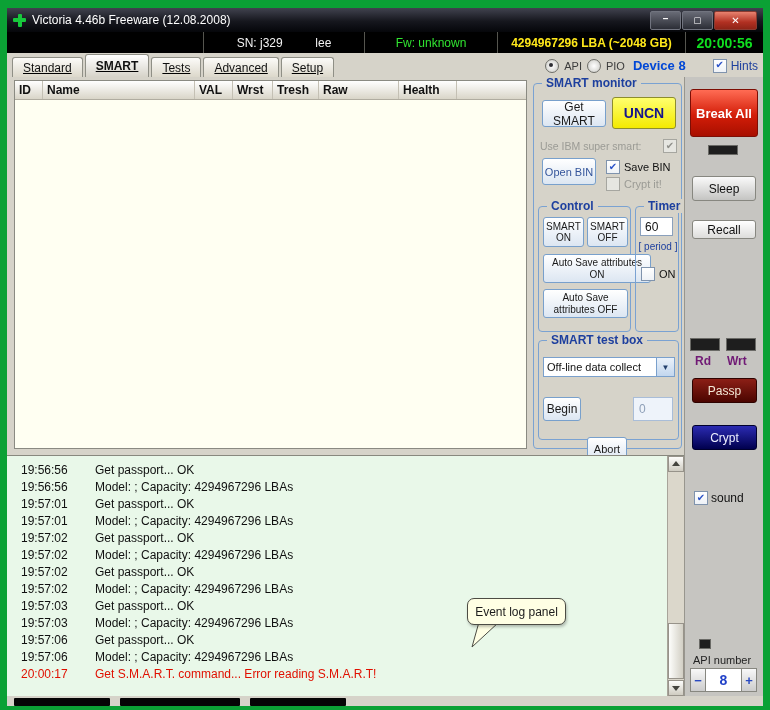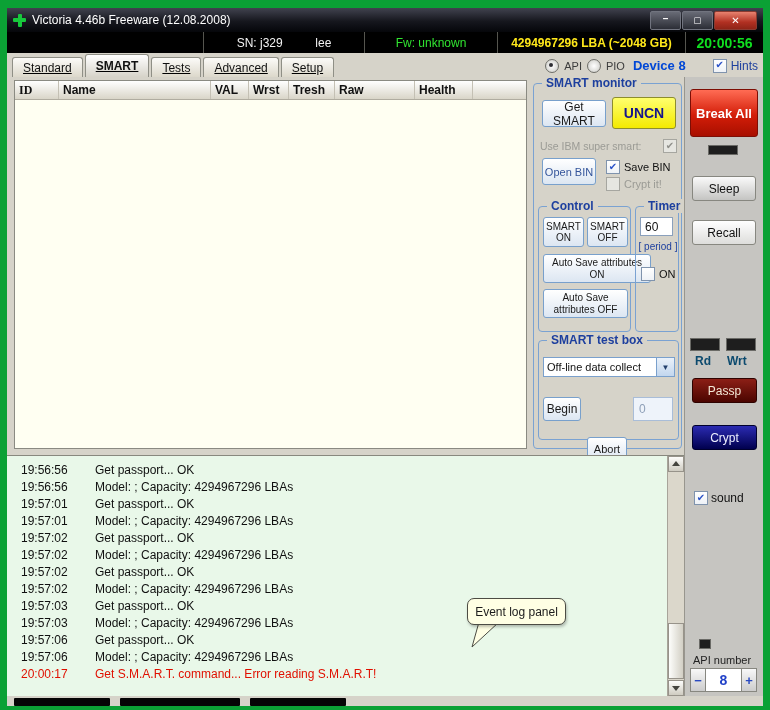--- a/index.html
+++ b/index.html
@@ -53,21 +53,21 @@
   .cb.checked::after{content:"✔";font-size:10px;color:#2a52c8;line-height:1;margin-top:-1px;}
   .cb.disabled{border-color:#a6a6a0;background:#e6e6e1;}
   .cb.disabled.checked::after{color:#8f8f8a;}
 
   
   .main{position:absolute;left:0;top:69px;width:677px;height:378px;background:#d6d3c9;}
 
   .table{position:absolute;left:7px;top:3px;width:513px;height:369px;border:1px solid #8a8a82;background:#fffff2;display:flex;flex-direction:column;box-sizing:border-box;}
   .thead{display:flex;height:18px;background:linear-gradient(#ffffff,#d9d5c8);border-bottom:1px solid #b0aca0;flex:none;}
   .th{display:flex;align-items:center;padding-left:4px;font-size:12px;font-weight:bold;color:#111;border-right:1px solid #c4c0b4;box-sizing:border-box;}
-  .w-id{width:44px;font-family:Liberation Serif, serif;}.w-name{width:152px;}.w-val{width:38px;}.w-wrst{width:40px;}
+  .w-id{width:28px;}.w-name{width:152px;}.w-val{width:38px;}.w-wrst{width:40px;}
   .w-tresh{width:46px;}.w-raw{width:80px;}.w-health{width:58px;}
   .w-fill{flex:1;border-right:none;}
   .tbody{flex:1;background:#fffff2;}
 
   
   .group{position:absolute;border:1px solid #7aa2d2;border-radius:4px;box-sizing:border-box;}
   .legend{position:absolute;top:-8px;left:8px;background:#d6d3c9;padding:0 4px;font-size:12px;font-weight:bold;color:#1d3f9e;line-height:14px;white-space:nowrap;}
 
   #smart-monitor{left:526px;top:6px;width:149px;height:366px;}
 
@@ -104,24 +104,24 @@
   #btn-abort{left:48px;top:56px;width:40px;height:24px;font-size:11px;margin-top:40px;}
   .counter{position:absolute;left:94px;top:56px;width:40px;height:24px;border:1px solid #a9bdd8;background:#eef3fa;color:#8fa0b8;font-size:12px;display:flex;align-items:center;padding-left:5px;box-sizing:border-box;}
 
   
   .side{position:absolute;left:677px;top:69px;width:79px;height:619px;background:#c6c5c1;border-left:1px solid #98968e;box-sizing:border-box;}
   .sbtn{position:absolute;border-radius:3px;display:flex;align-items:center;justify-content:center;box-sizing:border-box;font-size:12px;cursor:default;}
   #btn-breakall{left:5px;top:12px;width:68px;height:48px;background:linear-gradient(#ff6c54,#d31d08 55%,#a80f00);border:1px solid #7d0e05;color:#fff;font-weight:bold;font-size:13px;}
   .slot{position:absolute;background:#1e1e1e;border:1px solid #6a6a66;box-sizing:border-box;}
   #slot-top{left:23px;top:68px;width:30px;height:10px;}
   #btn-sleep{left:7px;top:99px;width:64px;height:25px;background:linear-gradient(#fafafa,#c4c4c2);border:1px solid #878780;color:#111;}
-  #btn-recall{left:7px;top:143px;width:64px;height:25px;background:linear-gradient(#ffffff,#dddddb);border:1px solid #878780;color:#111;}
+  #btn-recall{left:7px;top:143px;width:64px;height:19px;background:linear-gradient(#ffffff,#dddddb);border:1px solid #878780;color:#111;}
   #slot-rd{left:5px;top:261px;width:30px;height:13px;}
   #slot-wrt{left:41px;top:261px;width:30px;height:13px;}
-  .side-label{position:absolute;font-size:12px;font-weight:bold;color:#0c4a6e;}
+  .side-label{position:absolute;font-size:12px;font-weight:bold;color:#701a75;}
   #label-rd{left:10px;top:277px;}
   #label-wrt{left:42px;top:277px;}
   #btn-passp{left:7px;top:301px;width:65px;height:25px;background:linear-gradient(#8c1f16,#4b0500);border:1px solid #2e0200;color:#f3e8d6;}
   #btn-power{left:7px;top:348px;width:65px;height:25px;background:linear-gradient(#2b2bb2,#00004e);border:1px solid #00002e;color:#eef0ff;}
   .sound-row{position:absolute;left:9px;top:414px;display:flex;align-items:center;gap:3px;}
   .sound-label{font-size:12px;color:#111;}
   #slot-mini{left:14px;top:562px;width:12px;height:10px;}
   .api-number-label{position:absolute;left:8px;top:577px;font-size:11px;color:#222;}
   .stepper{position:absolute;left:5px;top:591px;display:flex;height:24px;}
   .step-btn{width:16px;background:linear-gradient(#f8f8f8,#cccccc);border:1px solid #878780;display:flex;align-items:center;justify-content:center;font-size:13px;color:#2a4ac0;font-weight:bold;box-sizing:border-box;}

